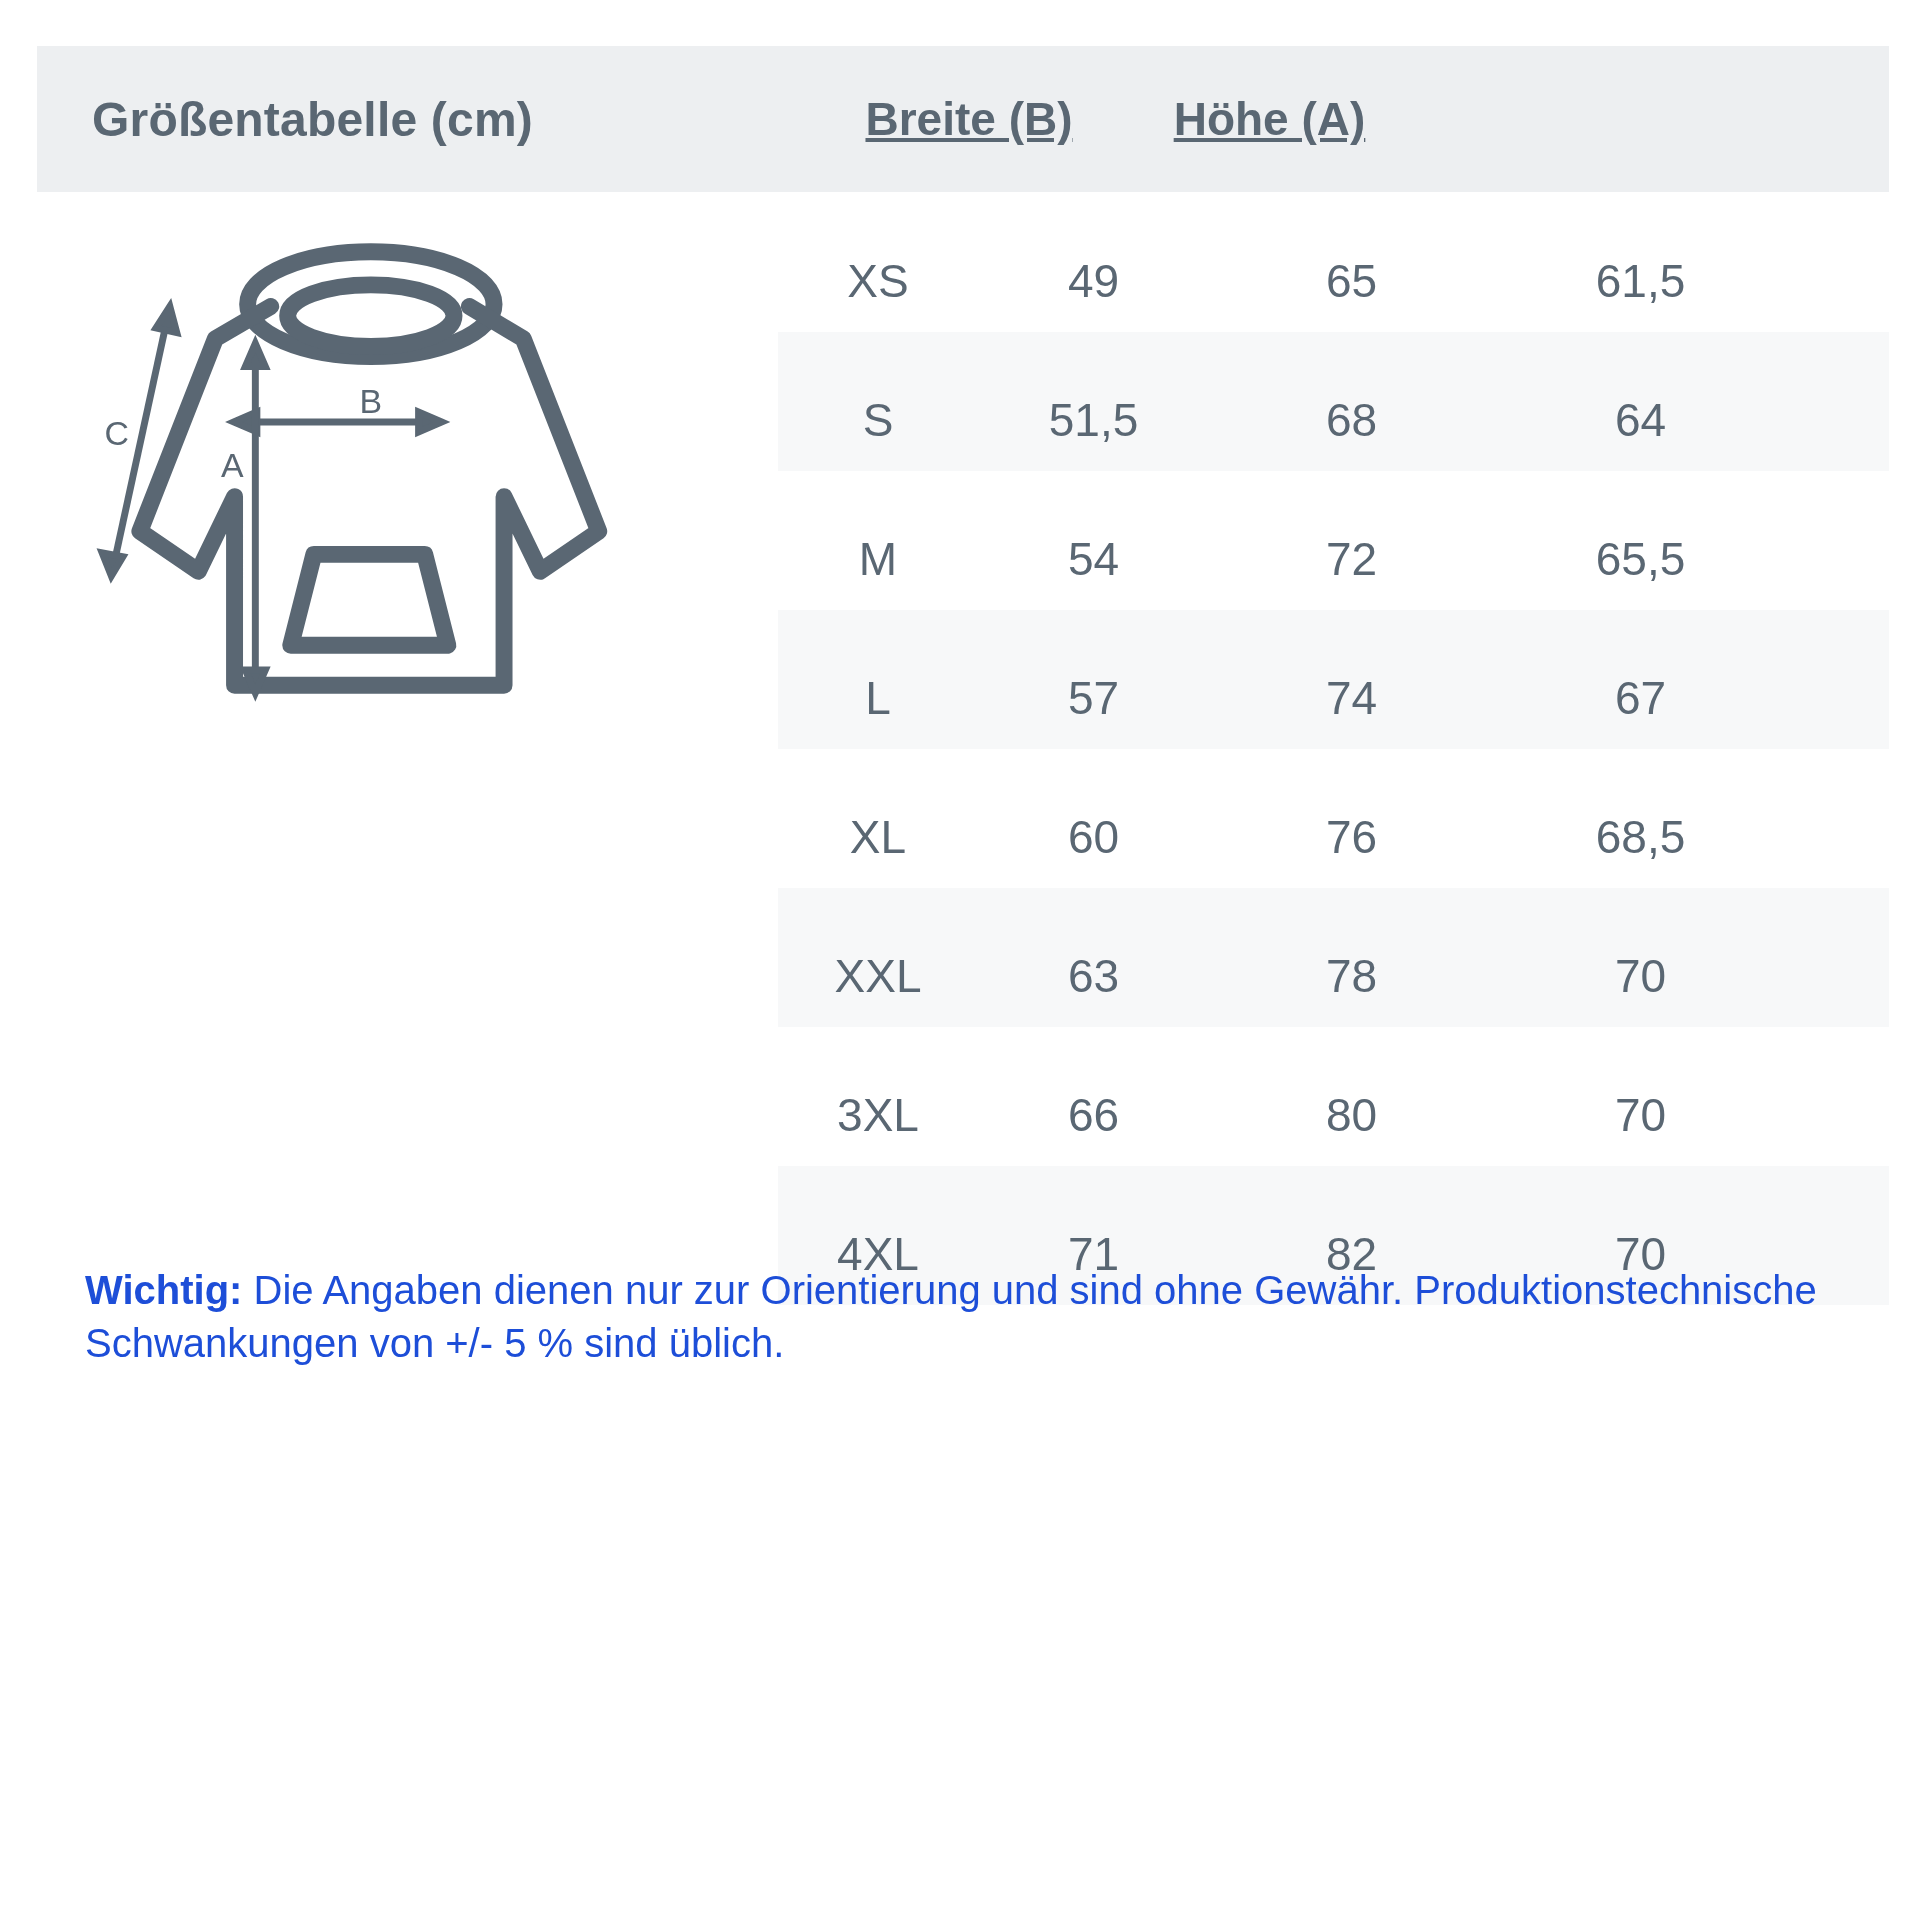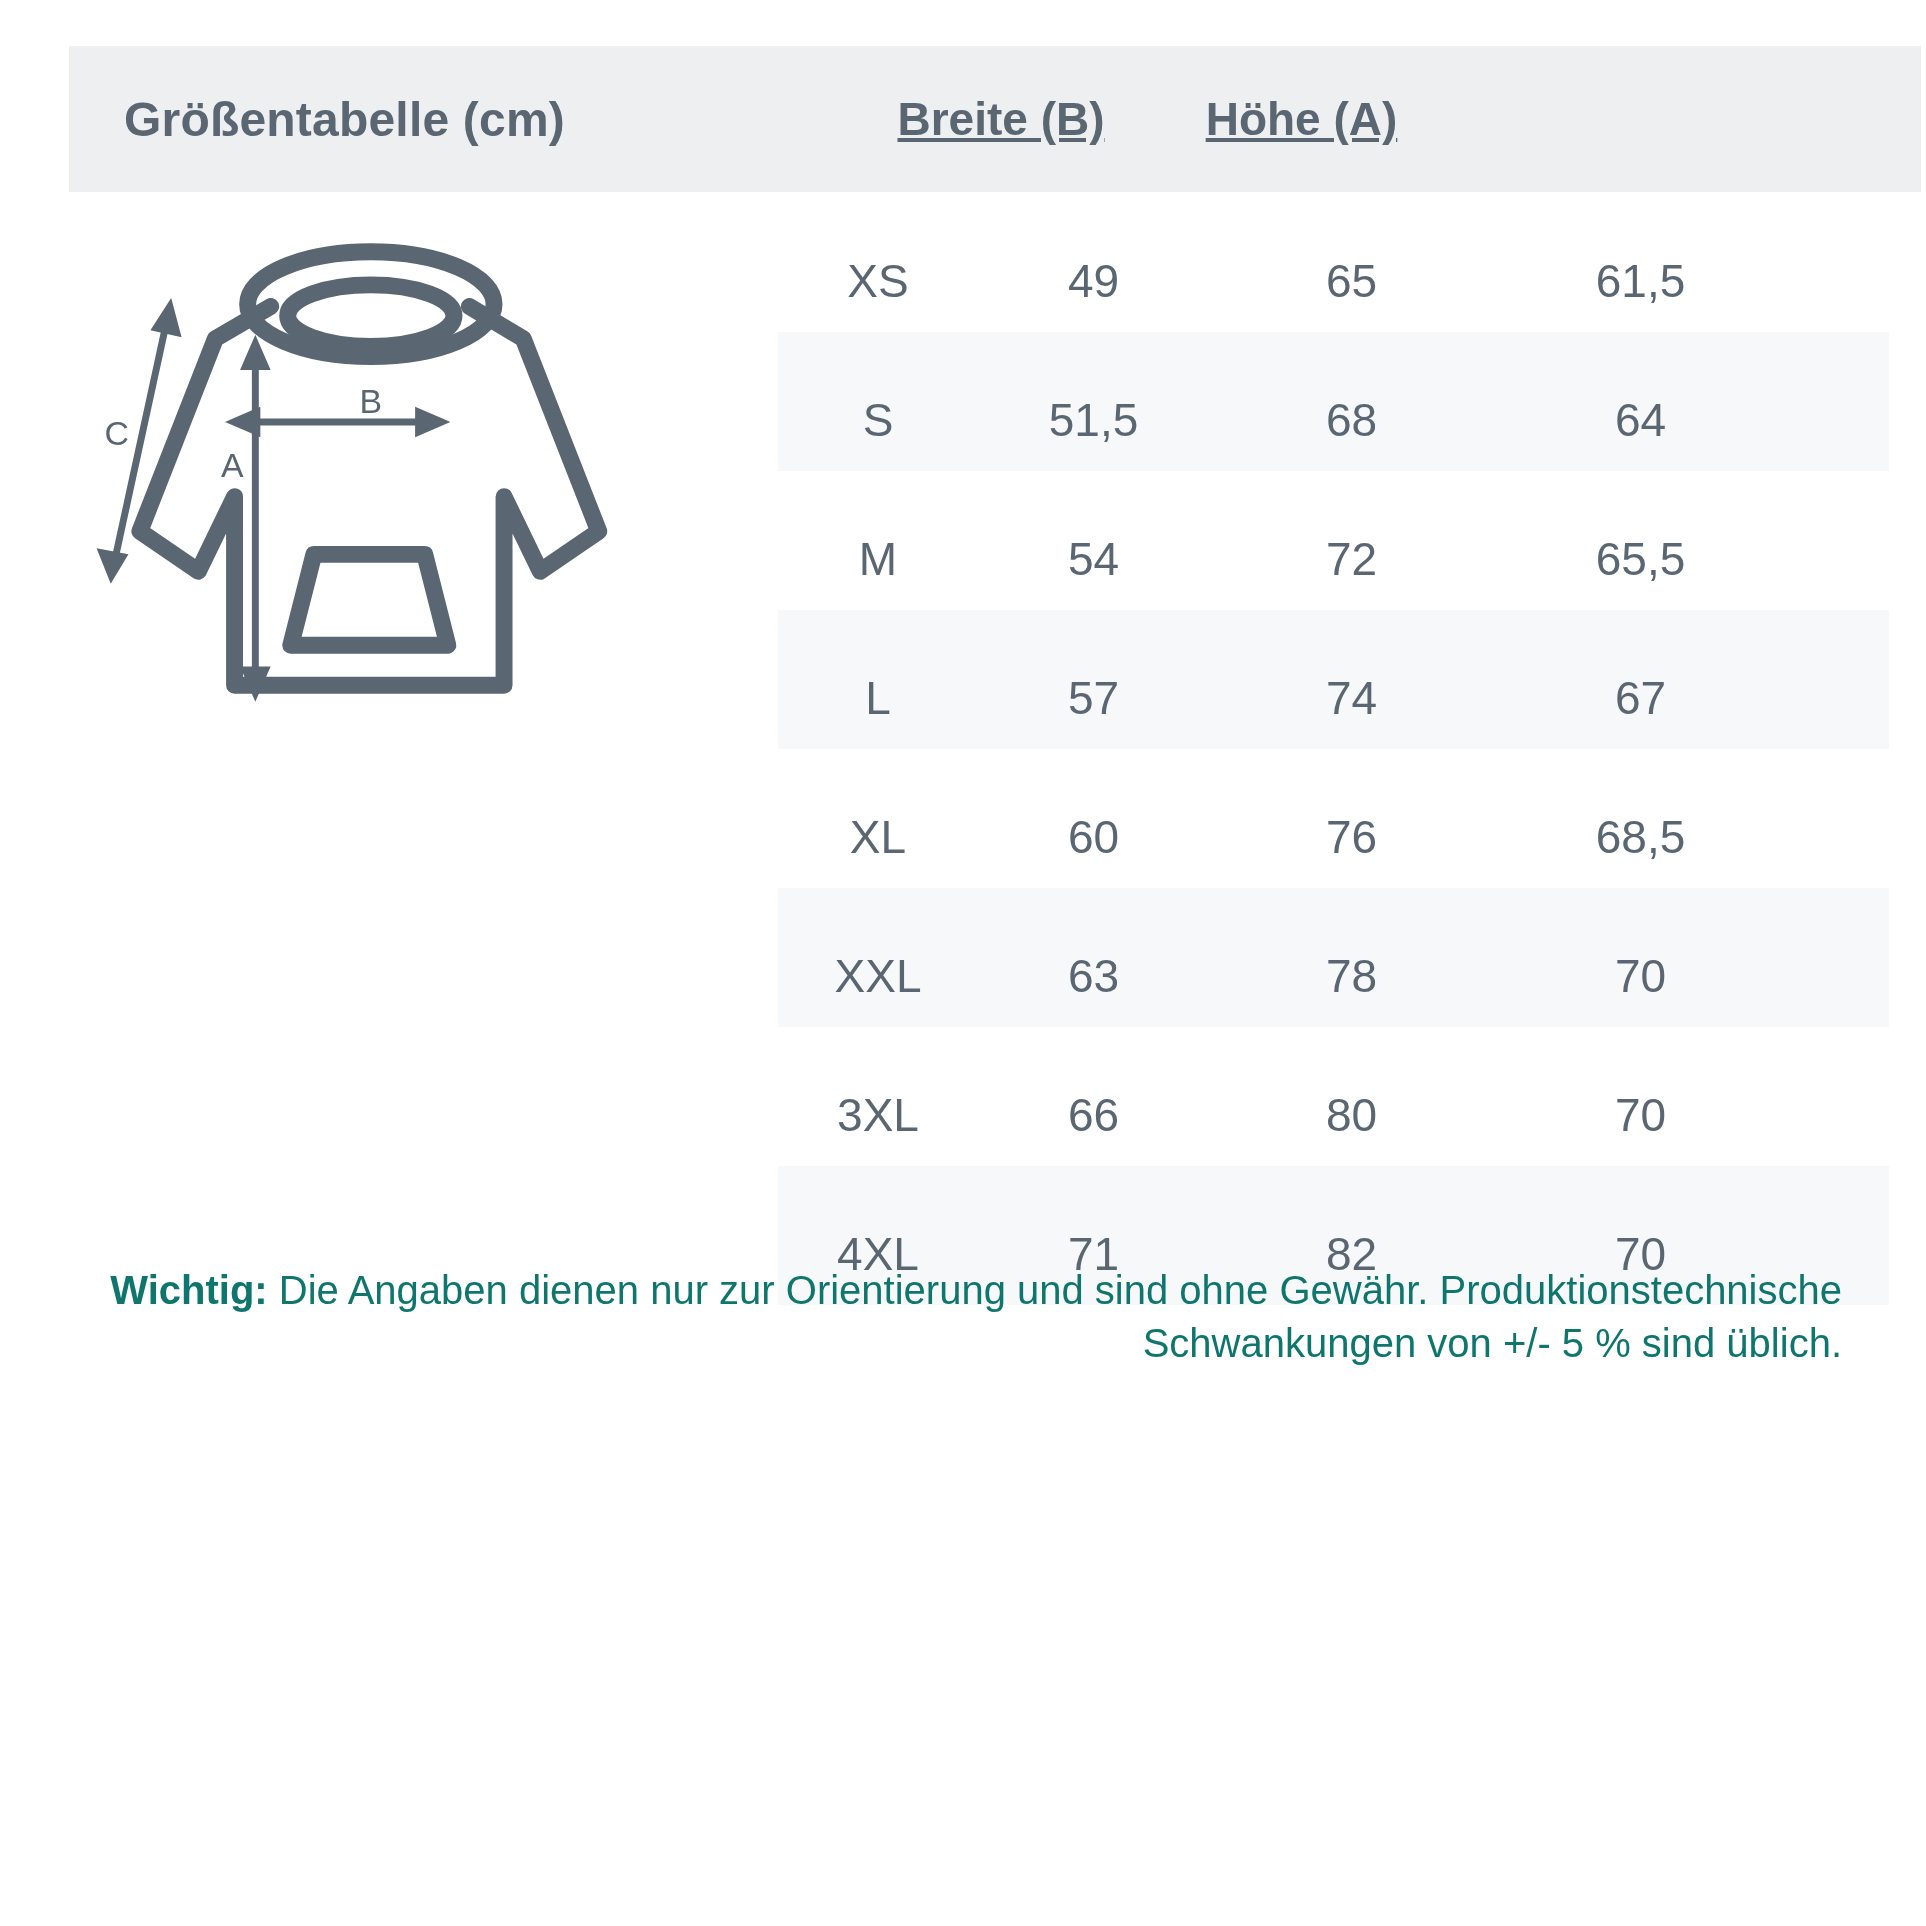--- a/index.html
+++ b/index.html
@@ -25,21 +25,20 @@
   
   .header-band {
     position: absolute;
     left: 37px;
     top: 46px;
     width: 1852px;
     height: 146px;
     background: #edeff1;
     display: flex;
     align-items: center;
-    margin-left: 32px;
   }
   .header-title {
     position: absolute;
     left: 55px;
     font-size: 48px;
     font-weight: bold;
     color: #5a6773;
     letter-spacing: 0.2px;
     white-space: nowrap;
   }
@@ -93,22 +92,21 @@
   .c-c     { width: 293px; }
 
   
   .footnote {
     position: absolute;
     left: 85px;
     top: 1264px;
     width: 1757px;
     font-size: 40px;
     line-height: 1.33;
-    color: #0f766e;
-    text-align: right;
+    color: #1d4ed8;
   }
   .footnote b {
     font-weight: bold;
   }
 
   
   .illustration {
     position: absolute;
     left: 69px;
     top: 223px;

